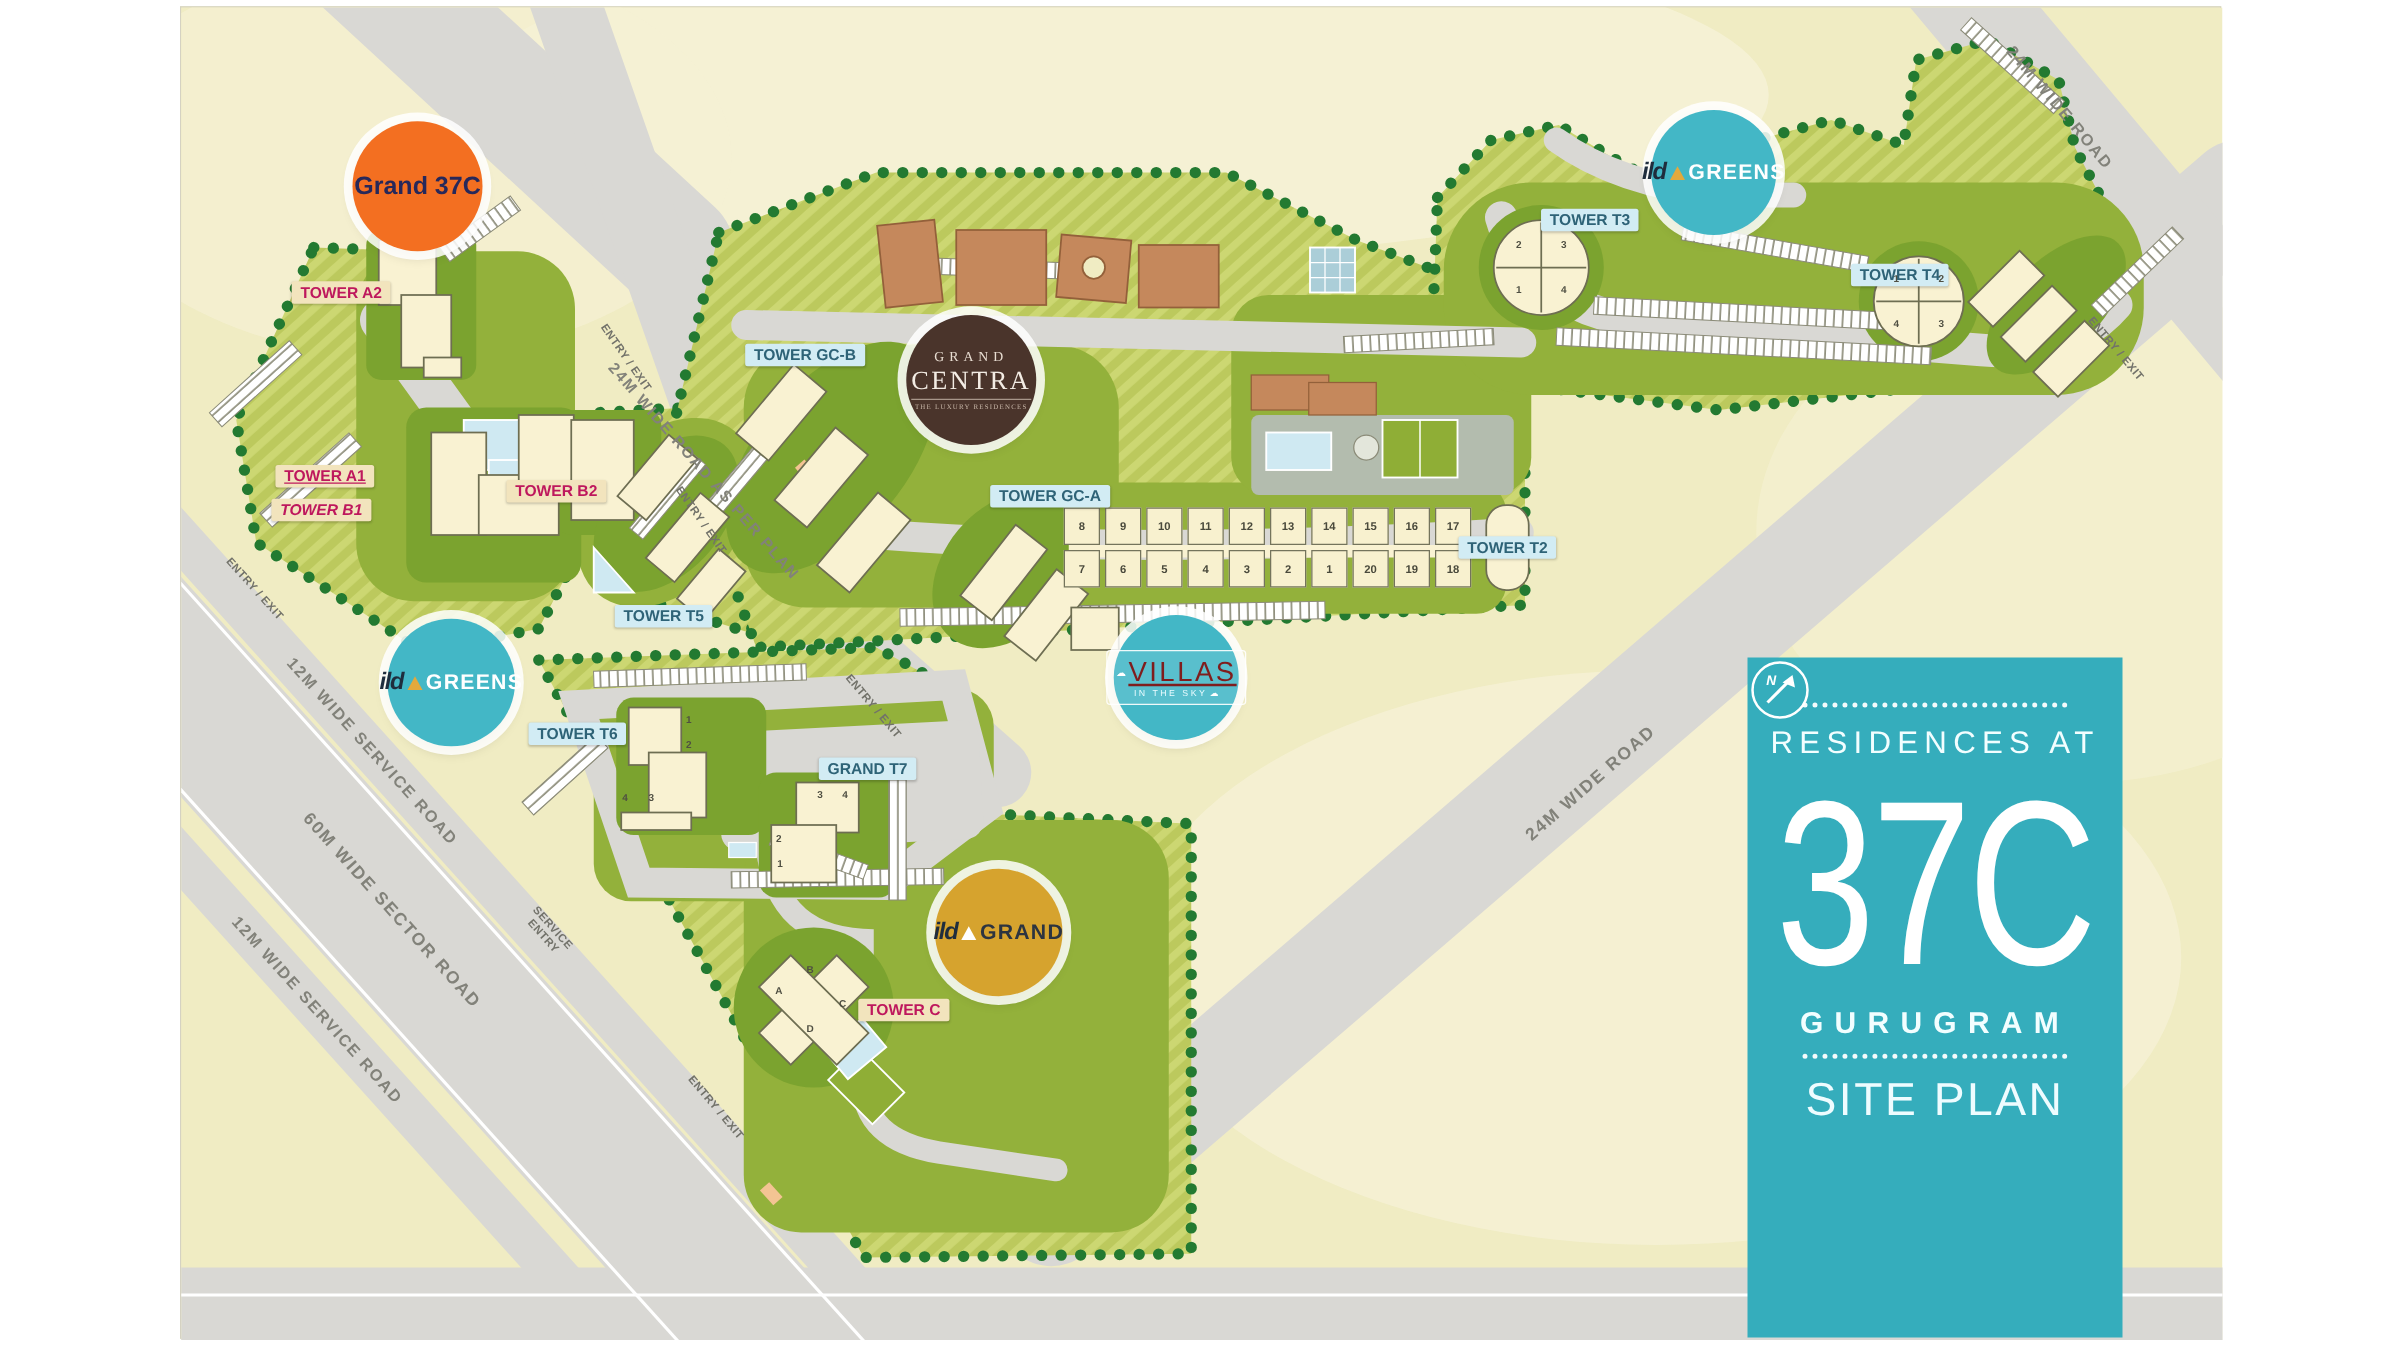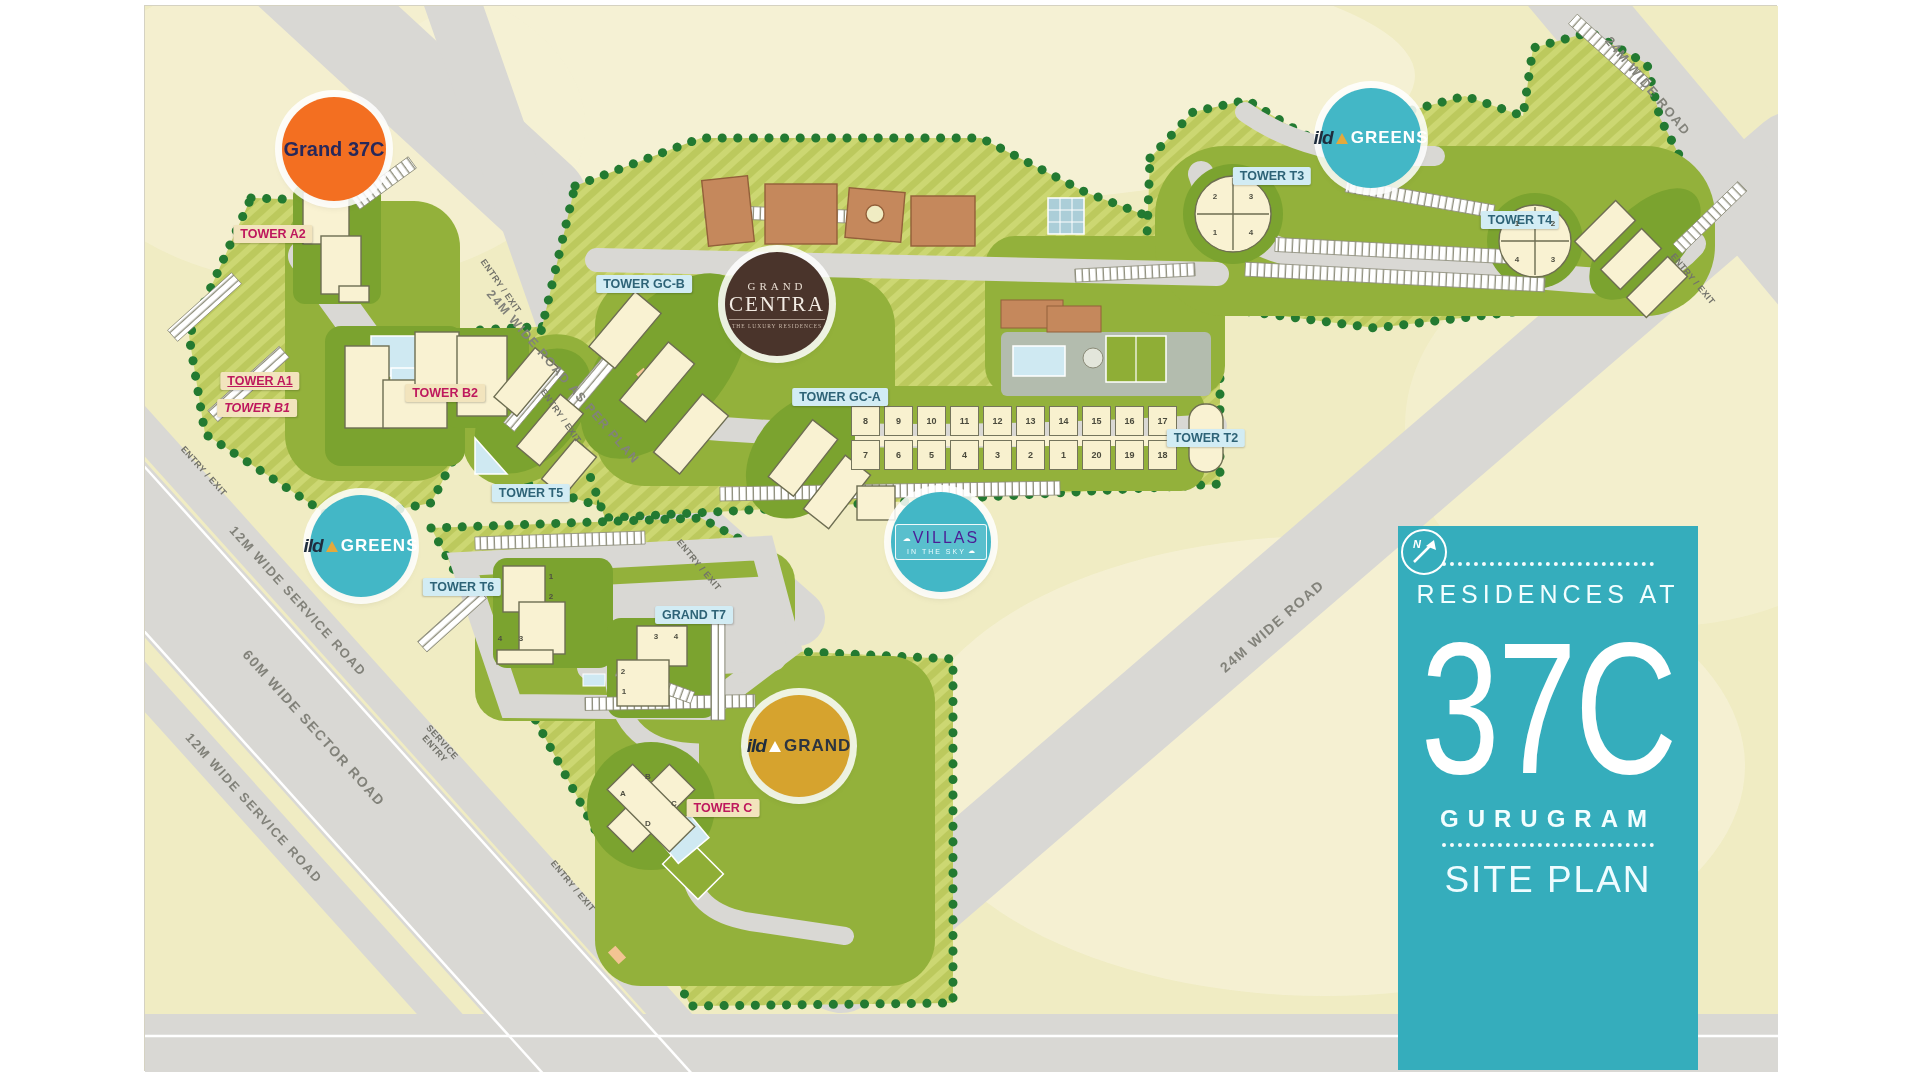--- a/index.html
+++ b/index.html
@@ -303,21 +303,21 @@
   <div class="badge" style="left:632px;top:298px;width:104px;height:104px;background:#4a342b;font-family:'Liberation Serif',serif;">
     <span style="color:#e8ddd2;font-size:11px;letter-spacing:4px;">GRAND</span>
     <span style="color:#f3ece4;font-size:21px;letter-spacing:2px;border-bottom:1px solid #a8968a;padding-bottom:2px;">CENTRA</span>
     <span style="color:#c9b8a9;font-size:5.5px;letter-spacing:1px;margin-top:3px;">THE LUXURY RESIDENCES</span>
   </div>
 
   <div class="badge" style="left:796px;top:536px;width:100px;height:100px;background:#43b7c6;">
     <div style="border:1.5px solid rgba(255,255,255,.9);background:rgba(255,255,255,.12);border-radius:3px;padding:4px 7px;">
       <div class="row" style="gap:2px;justify-content:center;">
         <span style="color:#fff;font-size:8px;">☁</span>
-        <span style="color:#4c1d95;font-size:16px;letter-spacing:2px;font-weight:500;">VILLAS</span>
+        <span style="color:#7f1d1d;font-size:22px;letter-spacing:2px;font-weight:500;text-decoration:underline;">VILLAS</span>
       </div>
       <div class="row" style="gap:2px;justify-content:center;">
         <span style="color:#eafcff;font-size:7px;letter-spacing:2px;">IN THE SKY</span>
         <span style="color:#fff;font-size:7px;">☁</span>
       </div>
     </div>
   </div>
 
   <div class="badge" style="left:654px;top:740px;width:102px;height:102px;background:#d6a32e;">
     <div class="row">

